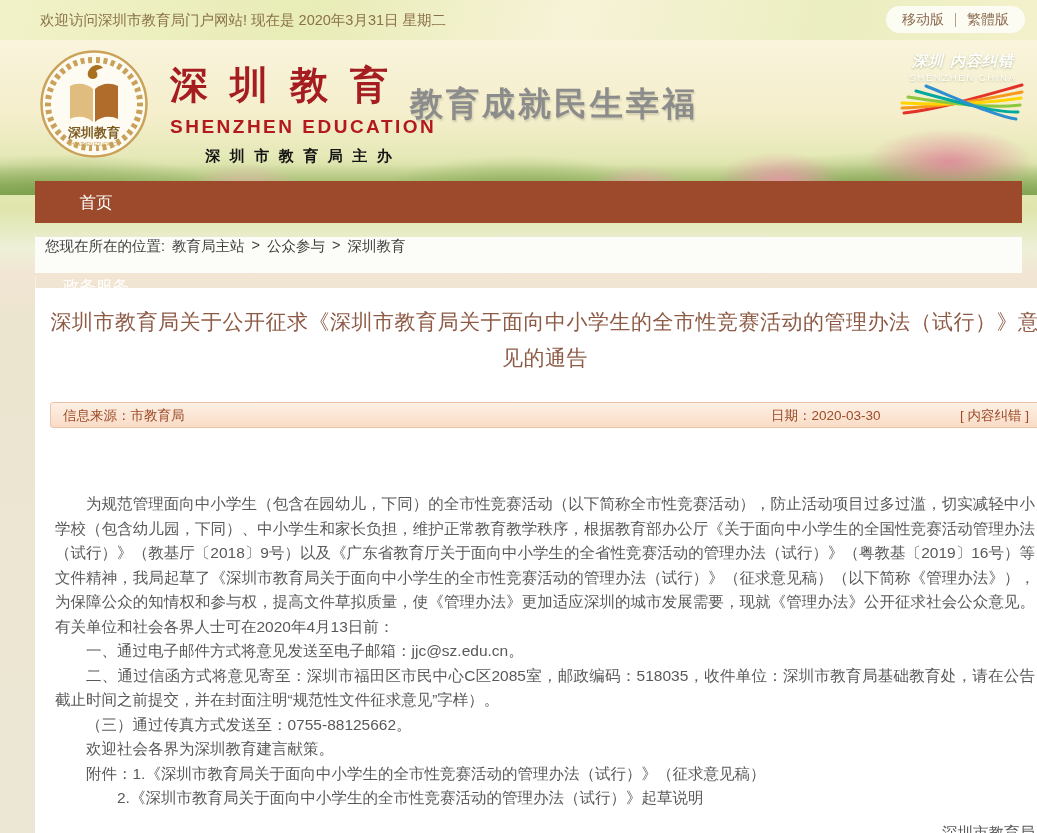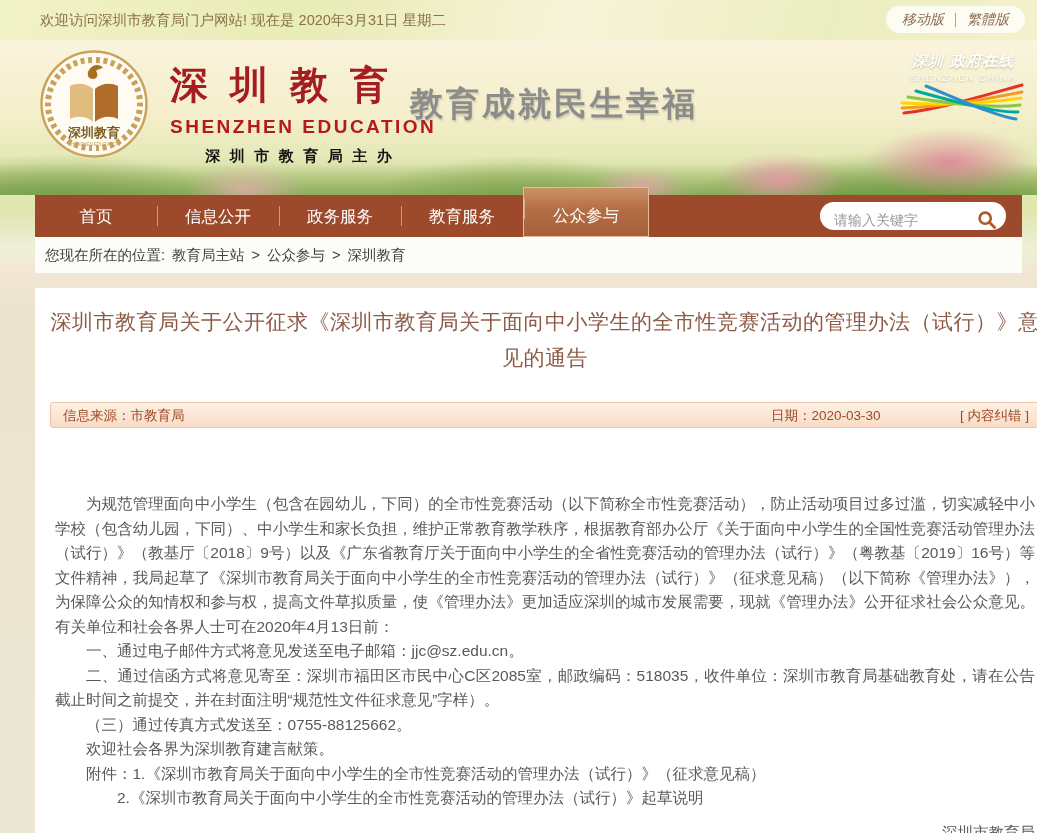--- a/index.html
+++ b/index.html
@@ -5,21 +5,21 @@
   * { margin:0; padding:0; box-sizing:border-box; }
   body { font-family:"Liberation Sans","DejaVu Sans",sans-serif; }
   .page { position:relative; width:1037px; height:833px; overflow:hidden;
     background:linear-gradient(180deg,#f2f3cc 0px,#e9edbc 160px,#dfe5ac 210px,#eef0d8 248px,#f2e5d3 275px,#ebe4cf 320px,#ece7d5 833px); }
 
   
   .topbar { position:absolute; left:0; top:0; width:1037px; height:40px;
     background:linear-gradient(105deg,#f1f2c8,#e8ecb6 30%,#f7f3d8 55%,#ebeec0 80%,#f3f1cc); }
   .welcome { position:absolute; left:40px; top:11px; font-size:14.5px; color:#8a7148; }
   .lang-pill { position:absolute; right:12px; top:6px; height:27px; background:rgba(255,255,255,.78);
-    border-radius:14px; padding:0 16px; display:flex; align-items:center; gap:11px; color:#8d6b50; font-size:14px;font-style:italic; }
+    border-radius:14px; padding:0 16px; display:flex; align-items:center; gap:11px; color:#8d6b50; font-size:14px; }
   .lang-pill span { cursor:pointer; }
   .lang-div { width:1px; height:14px; background:#b4a48c; }
 
   
   .banner { position:absolute; left:0; top:40px; width:1037px; height:155px;
     background:
       radial-gradient(90px 40px at 780px 140px, rgba(232,150,170,.85), rgba(232,150,170,0) 70%),
       radial-gradient(120px 48px at 950px 122px, rgba(224,126,152,.8), rgba(224,126,152,0) 70%),
       radial-gradient(70px 32px at 640px 148px, rgba(235,160,180,.75), rgba(235,160,180,0) 70%),
       radial-gradient(85px 38px at 245px 150px, rgba(240,170,185,.65), rgba(240,170,185,0) 70%),
@@ -37,40 +37,40 @@
   .brand-host { font-size:15px; font-weight:bold; letter-spacing:9.5px; color:#141414; margin-top:9px; white-space:nowrap;text-align:center; }
   .slogan { position:absolute; left:410px; top:42px; font-family:"DejaVu Serif","Liberation Serif",serif;
     font-weight:bold; font-size:33px; letter-spacing:3px; color:#8c8c8c;
     text-shadow:1px 2px 2px rgba(120,120,90,.28); white-space:nowrap; }
   .gov { position:absolute; right:8px; top:12px; width:132px; text-align:center; color:#fff; }
   .gov-cn { font-family:"DejaVu Serif","Liberation Serif",serif; font-style:italic; font-weight:bold;
     font-size:15px; letter-spacing:1px; white-space:nowrap; text-shadow:0 1px 2px rgba(90,110,60,.4); }
   .gov-en { font-size:9.5px; letter-spacing:1.6px; margin-top:1px; text-shadow:0 1px 2px rgba(90,110,60,.4); }
 
   
-  .navbar { position:absolute; left:35px; top:195px; width:987px; height:42px; background:#9c4a2b;
-    display:flex; align-items:flex-start; }
+  .navbar { position:absolute; left:35px; top:181px; width:987px; height:42px; background:#9c4a2b;
+    display:flex; align-items:flex-start;flex-direction:column; }
   .nav-item { width:122px; height:42px; line-height:42px; text-align:center; color:#fff;
     font-size:16.5px; position:relative; cursor:pointer; }
   .nav-item + .nav-item::before { content:""; position:absolute; left:0; top:11px; width:1px; height:20px;
     background:rgba(255,255,255,.45); }
   .nav-item.active { width:126px; height:50px; margin-top:-8px; line-height:54px;
     background:linear-gradient(180deg,#cb9166,#b46e45 45%,#a85f38);
     border:1px solid #e0bd9f; }
   .search { margin-left:auto; margin-right:16px; margin-top:7px; width:186px; height:28px; background:#fff;
     border-radius:14px; display:flex; align-items:center; padding:8px 6px 0 14px; }
   .search input { border:none; outline:none; flex:1; min-width:0; font-size:14px; color:#333; background:transparent;
     font-family:inherit; }
   .search input::placeholder { color:#999; }
   .search-btn { width:26px; height:24px; display:flex; align-items:center; justify-content:center;
     background:none; border:none; cursor:pointer; }
 
   
   .breadcrumb { position:absolute; left:35px; top:237px; width:987px; height:36px; background:#fcfcf8;
-    display:flex; align-items:center; padding-left:10px; gap:7px; font-size:14.5px; color:#3f3f3f; }
+    display:flex; padding-left:10px; gap:7px; font-size:14.5px; color:#3f3f3f; }
   .crumb-link { cursor:pointer; }
 
   
   .panel { position:absolute; left:35px; top:288px; width:1020px; height:545px; background:#ffffff; }
   .article-title { margin:16px 6px 0; text-align:center; font-size:21px; font-weight:500;
     color:#8d5a45; line-height:36px; letter-spacing:.5px; }
   .meta { position:relative; margin:26px 15px 0; height:26px;
     background:linear-gradient(180deg,#fdf0e4,#f9dcc6); border:1px solid #eec3a6; border-radius:3px;
     font-size:13.5px; color:#9c4a28; }
   .meta-source { position:absolute; left:12px; top:4px; }
@@ -111,21 +111,21 @@
         <text x="56" y="98" text-anchor="middle" font-size="4.5" fill="#c9a258" font-family="Liberation Sans,sans-serif">SHENZHEN EDUCATION</text>
       </svg>
     </div>
     <div class="brand">
       <div class="brand-cn">深圳教育</div>
       <div class="brand-en">SHENZHEN EDUCATION</div>
       <div class="brand-host">深圳市教育局主办</div>
     </div>
     <div class="slogan">教育成就民生幸福</div>
     <div class="gov">
-      <div class="gov-cn">深圳 政府在线</div>
+      <div class="gov-cn">深圳 内容纠错</div>
       <div class="gov-en">SHENZHEN CHINA</div>
       <svg width="126" height="40" viewBox="0 0 126 40">
         <g fill="none" stroke-width="3" stroke-linecap="round">
           <path d="M4,30 C40,26 86,12 122,2" stroke="#e53228"></path>
           <path d="M2,25 C42,24 88,16 122,9" stroke="#f59a1e"></path>
           <path d="M2,20 C44,22 90,20 121,15" stroke="#ffd400"></path>
           <path d="M8,14 C46,20 92,26 120,22" stroke="#8dc63f"></path>
           <path d="M16,8 C52,18 96,30 118,29" stroke="#00a99d"></path>
           <path d="M26,3 C58,16 98,34 116,36" stroke="#2e8fd0"></path>
         </g>

